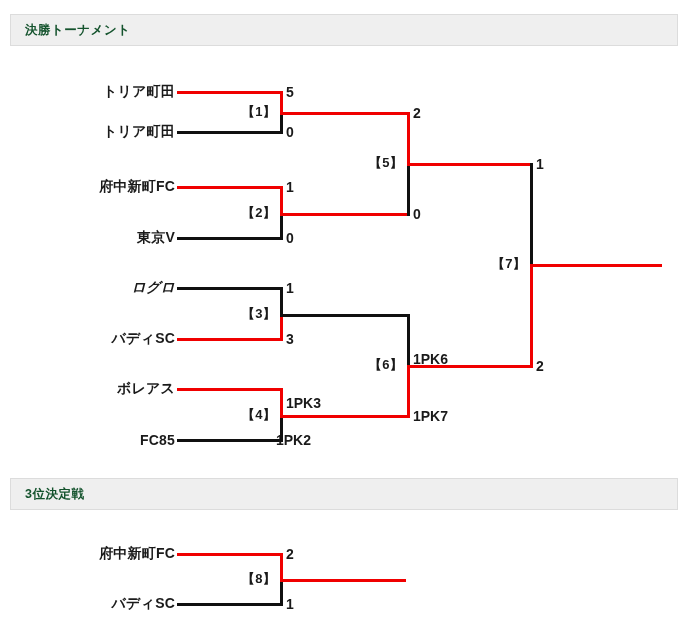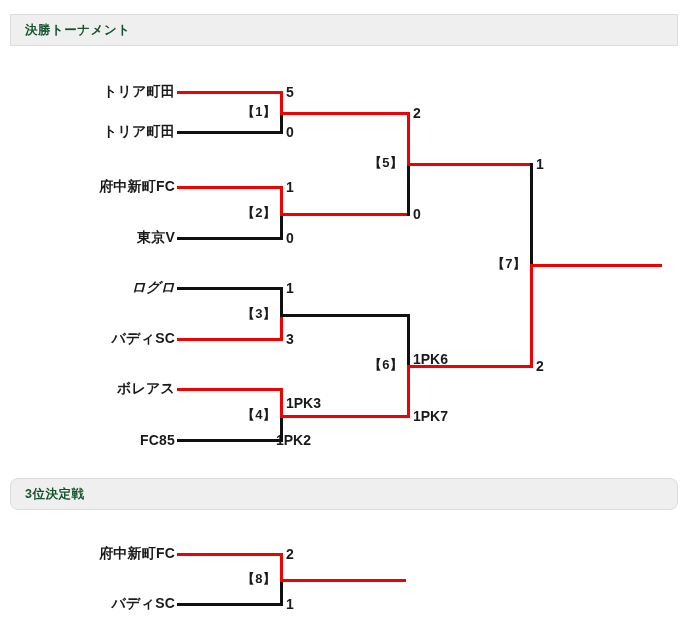--- a/index.html
+++ b/index.html
@@ -22,21 +22,21 @@
     align-items:center;
   }
   .section-header .title{
     margin-left:14px;
     font-size:12.5px;
     font-weight:bold;
     color:#14532d;
     letter-spacing:0.5px;
   }
   #hdr1{top:14px;}
-  #hdr2{top:478px;border-radius:8px;}
+  #hdr2{top:478px;}
 
   .bracket{position:absolute;left:0;top:0;width:688px;height:625px;pointer-events:none;}
 
   .team-label{
     position:absolute;
     text-align:right;
     font-size:14px;
     font-weight:bold;
     color:#1a1a1a;
     white-space:nowrap;

